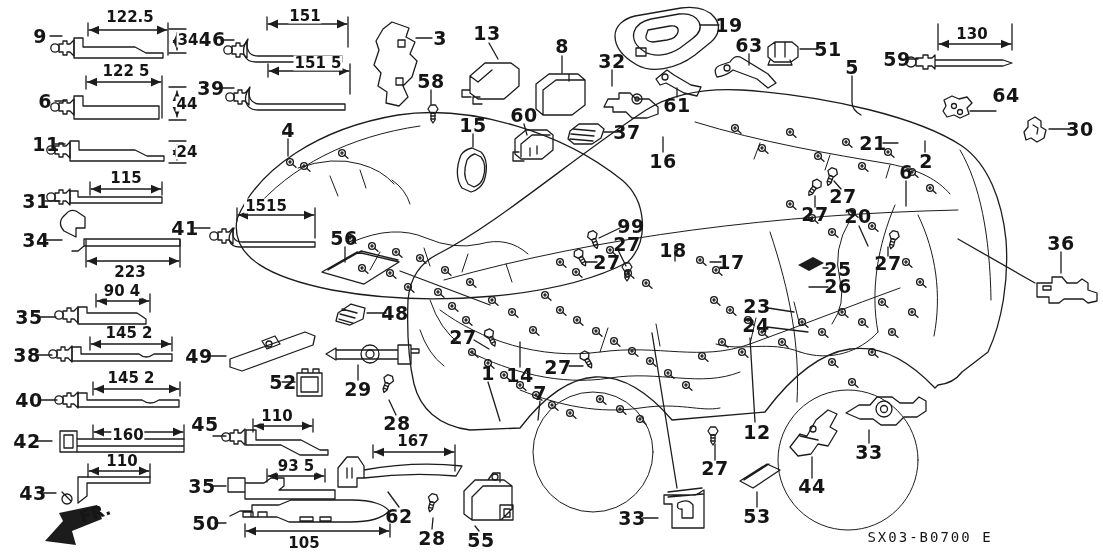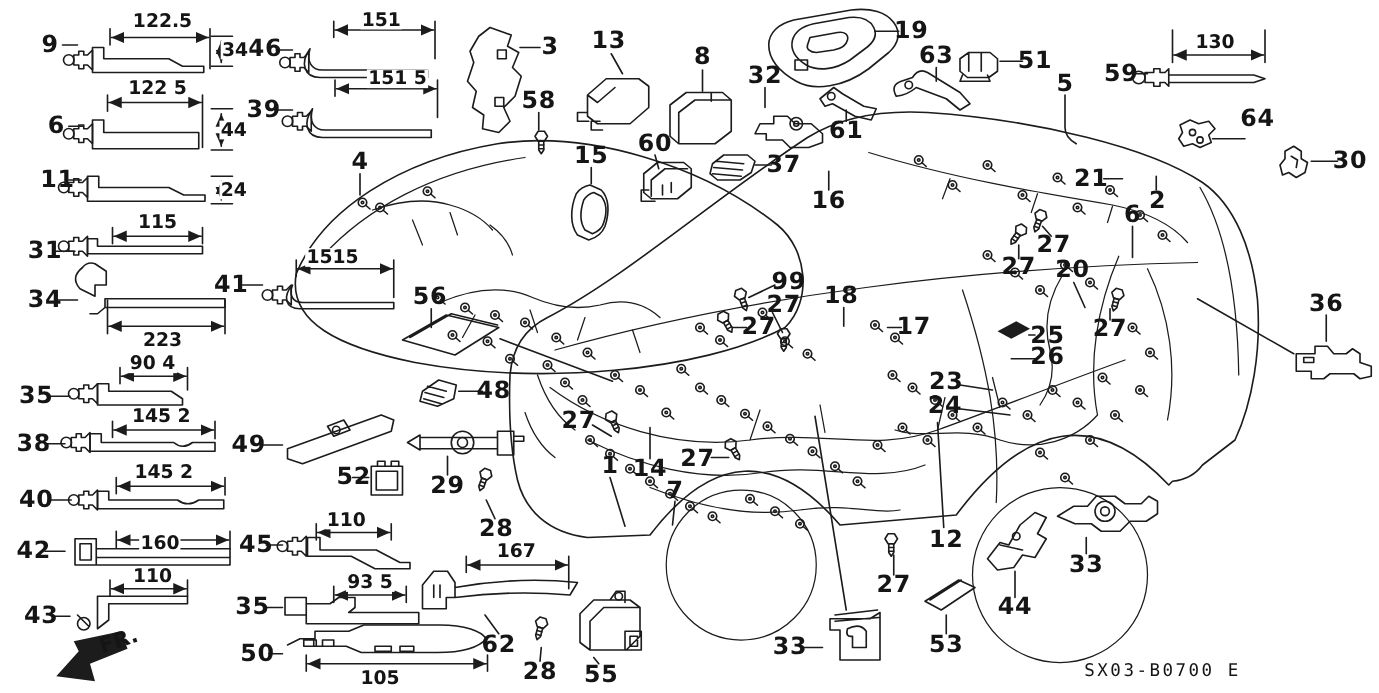--- a/index.html
+++ b/index.html
@@ -285,21 +285,21 @@
       <span class="callout" style="left: 36px; top: 240px;">34</span>
       <span class="callout" style="left: 29px; top: 317px;">35</span>
       <span class="callout" style="left: 27px; top: 355px;">38</span>
       <span class="callout" style="left: 29px; top: 400px;">40</span>
       <span class="callout" style="left: 27px; top: 441px;">42</span>
       <span class="callout" style="left: 33px; top: 493px;">43</span>
       <span class="callout" style="left: 212px; top: 39px;">46</span>
       <span class="callout" style="left: 211px; top: 88px;">39</span>
       <span class="callout" style="left: 185px; top: 228px;">41</span>
       <span class="callout" style="left: 199px; top: 356px;">49</span>
-      <span class="callout" style="left: 205px; top: 436px;">45</span>
+      <span class="callout" style="left: 205px; top: 424px;">45</span>
       <span class="callout" style="left: 202px; top: 486px;">35</span>
       <span class="callout" style="left: 206px; top: 523px;">50</span>
       <span class="callout" style="left: 440px; top: 38px;">3</span>
       <span class="callout" style="left: 431px; top: 81px;">58</span>
       <span class="callout" style="left: 288px; top: 130px;">4</span>
       <span class="callout" style="left: 487px; top: 33px;">13</span>
       <span class="callout" style="left: 562px; top: 46px;">8</span>
       <span class="callout" style="left: 612px; top: 61px;">32</span>
       <span class="callout" style="left: 677px; top: 105px;">61</span>
       <span class="callout" style="left: 524px; top: 115px;">60</span>
@@ -316,21 +316,21 @@
       <span class="callout" style="left: 873px; top: 143px;">21</span>
       <span class="callout" style="left: 926px; top: 161px;">2</span>
       <span class="callout" style="left: 906px; top: 172px;">6</span>
       <span class="callout" style="left: 858px; top: 216px;">20</span>
       <span class="callout" style="left: 843px; top: 196px;">27</span>
       <span class="callout" style="left: 815px; top: 214px;">27</span>
       <span class="callout" style="left: 888px; top: 263px;">27</span>
       <span class="callout" style="left: 631px; top: 226px;">99</span>
       <span class="callout" style="left: 627px; top: 244px;">27</span>
       <span class="callout" style="left: 607px; top: 262px;">27</span>
-      <span class="callout" style="left: 673px; top: 237px; text-align: right;">18</span>
+      <span class="callout" style="left: 673px; top: 250px; text-align: right;">18</span>
       <span class="callout" style="left: 731px; top: 262px;">17</span>
       <span class="callout" style="left: 838px; top: 269px;">25</span>
       <span class="callout" style="left: 838px; top: 286px;">26</span>
       <span class="callout" style="left: 757px; top: 306px;">23</span>
       <span class="callout" style="left: 756px; top: 325px;">24</span>
       <span class="callout" style="left: 1061px; top: 243px;">36</span>
       <span class="callout" style="left: 757px; top: 432px;">12</span>
       <span class="callout" style="left: 715px; top: 468px;">27</span>
       <span class="callout" style="left: 869px; top: 452px;">33</span>
       <span class="callout" style="left: 812px; top: 486px;">44</span>

